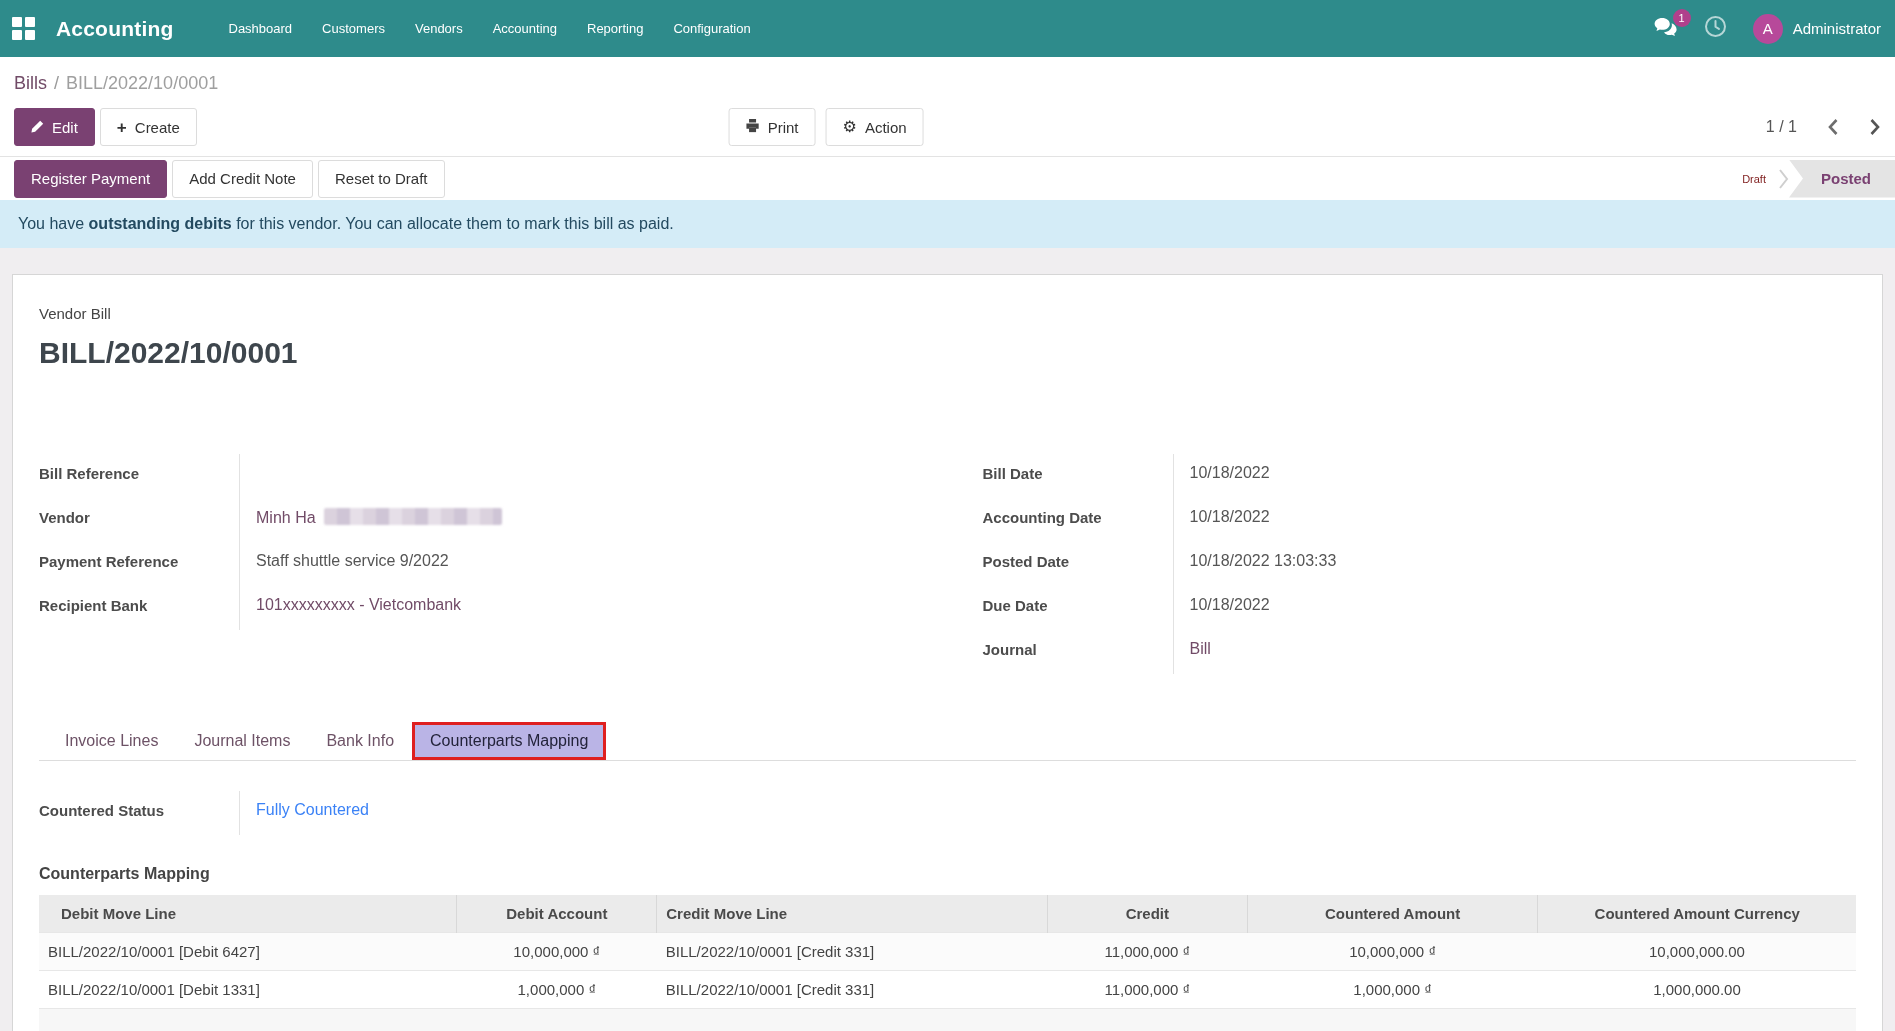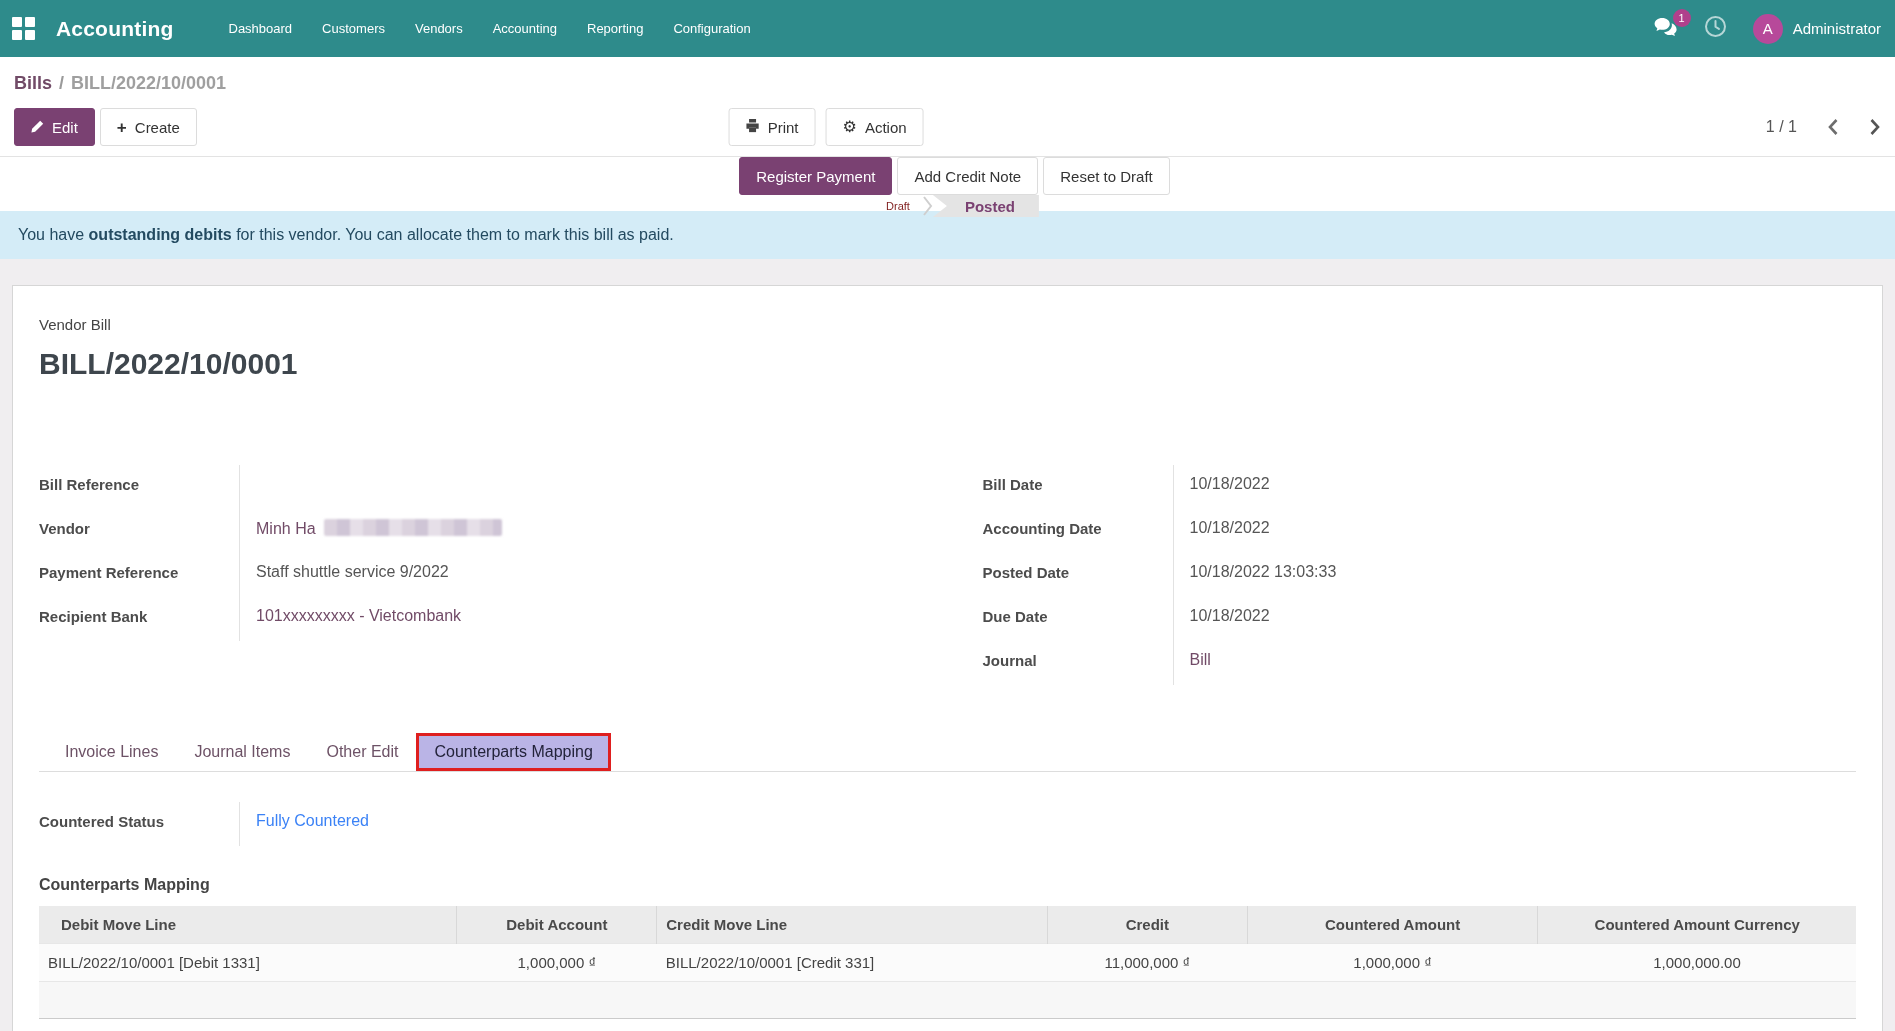--- a/index.html
+++ b/index.html
@@ -20,38 +20,38 @@
   .nav-right { margin-left:auto; display:flex; align-items:center; gap:26px; }
   .msg-wrap { position:relative; cursor:pointer; display:flex; }
   .badge { position:absolute; top:-8px; right:-13px; background:#b0408c; min-width:18px; height:18px; border-radius:9px;
            font-size:11px; display:flex; align-items:center; justify-content:center; padding:0 4px; color:#fff; }
   .clock-btn { cursor:pointer; display:flex; }
   .user { display:flex; align-items:center; gap:10px; font-size:15px; cursor:pointer; }
   .avatar { width:30px; height:30px; border-radius:50%; background:#b7499a; display:flex; align-items:center; justify-content:center; font-size:15px; }
 
   
   .control-panel { background:#fff; padding:16px 14px 10px; }
-  .breadcrumb { font-size:18px; margin-bottom:14px;font-weight:bold; }
+  .breadcrumb { font-size:18px; margin-bottom:14px; }
   .bc-link { color:#714b67; cursor:pointer; }
   .bc-sep { color:#9a9a9a; margin:0 7px; }
   .bc-current { color:#9f9f9f; }
   .cp-row { position:relative; display:flex; align-items:center; height:38px; }
   .btn { height:38px; padding:0 16px; font-size:15px; border:1px solid #dcdcdc; background:#fff; color:#333;
          border-radius:3px; display:inline-flex; align-items:center; gap:8px; cursor:pointer; font-family:inherit; white-space:nowrap; }
   .btn-primary { background:#7a4172; border-color:#7a4172; color:#fff; }
   .cp-left { display:flex; gap:5px; }
   .cp-center { position:absolute; left:43.5%; transform:translateX(-50%); display:flex; gap:10px; }
   .plus-glyph { font-size:17px; font-weight:700; line-height:1; }
   .pager { margin-left:auto; display:flex; align-items:center; gap:30px; font-size:16px; color:#555; }
   .pager-arrows { display:flex; gap:30px; align-items:center; }
   .pager-arrow { cursor:pointer; display:flex; }
 
   
   .statusbar-row { background:#fff; border-top:1px solid #e3e3e3; display:flex; justify-content:space-between;
-                   align-items:center; padding-left:14px; height:55px;flex-direction:column; }
+                   align-items:center; padding-left:14px; height:44px; }
   .sb-left { display:flex; gap:5px; }
   .sb-state { display:flex; align-items:stretch; height:38px; }
   .state-draft { color:#7f1d1d; font-size:11px; display:flex; align-items:center; padding:0 12px 0 16px; cursor:pointer; }
   .state-sep { display:flex; align-items:center; }
   .state-posted { background:#e4e4e4; color:#7a4172; font-weight:700; font-size:15px; display:flex; align-items:center;
                   padding:0 24px 0 32px; clip-path:polygon(0 0,100% 0,100% 100%,0 100%,14px 50%); cursor:pointer; }
 
   
   .banner { background:#d4ecf7; color:#234a60; font-size:16px; height:48px; display:flex; align-items:center; padding:0 18px; }
   .banner b { font-weight:700; }
@@ -254,21 +254,21 @@
       <div class="frow">
         <div class="flabel">Journal</div>
         <div class="fvalue"><span class="link">Bill</span></div>
       </div>
     </div>
   </div>
 
   <div class="tabs">
     <div class="tab">Invoice Lines</div>
     <div class="tab">Journal Items</div>
-    <div class="tab">Other Edit</div>
+    <div class="tab">Bank Info</div>
     <div class="tab active">Counterparts Mapping</div>
   </div>
 
   <div class="frow status-field">
     <div class="flabel">Countered Status</div>
     <div class="fvalue">Fully Countered</div>
   </div>
 
   <div class="table-title">Counterparts Mapping</div>
   <table class="cmap-table">
@@ -285,20 +285,28 @@
         <th>Debit Move Line</th>
         <th class="num">Debit Account</th>
         <th>Credit Move Line</th>
         <th class="num">Credit</th>
         <th class="num">Countered Amount</th>
         <th class="num">Countered Amount Currency</th>
       </tr>
     </thead>
     <tbody>
       <tr>
+        <td>BILL/2022/10/0001 [Debit 6427]</td>
+        <td class="num">10,000,000 ₫</td>
+        <td>BILL/2022/10/0001 [Credit 331]</td>
+        <td class="num">11,000,000 ₫</td>
+        <td class="num">10,000,000 ₫</td>
+        <td class="num">10,000,000.00</td>
+      </tr>
+      <tr>
         <td>BILL/2022/10/0001 [Debit 1331]</td>
         <td class="num">1,000,000 ₫</td>
         <td>BILL/2022/10/0001 [Credit 331]</td>
         <td class="num">11,000,000 ₫</td>
         <td class="num">1,000,000 ₫</td>
         <td class="num">1,000,000.00</td>
       </tr>
     </tbody>
   </table>
   <div class="list-footer"></div>

